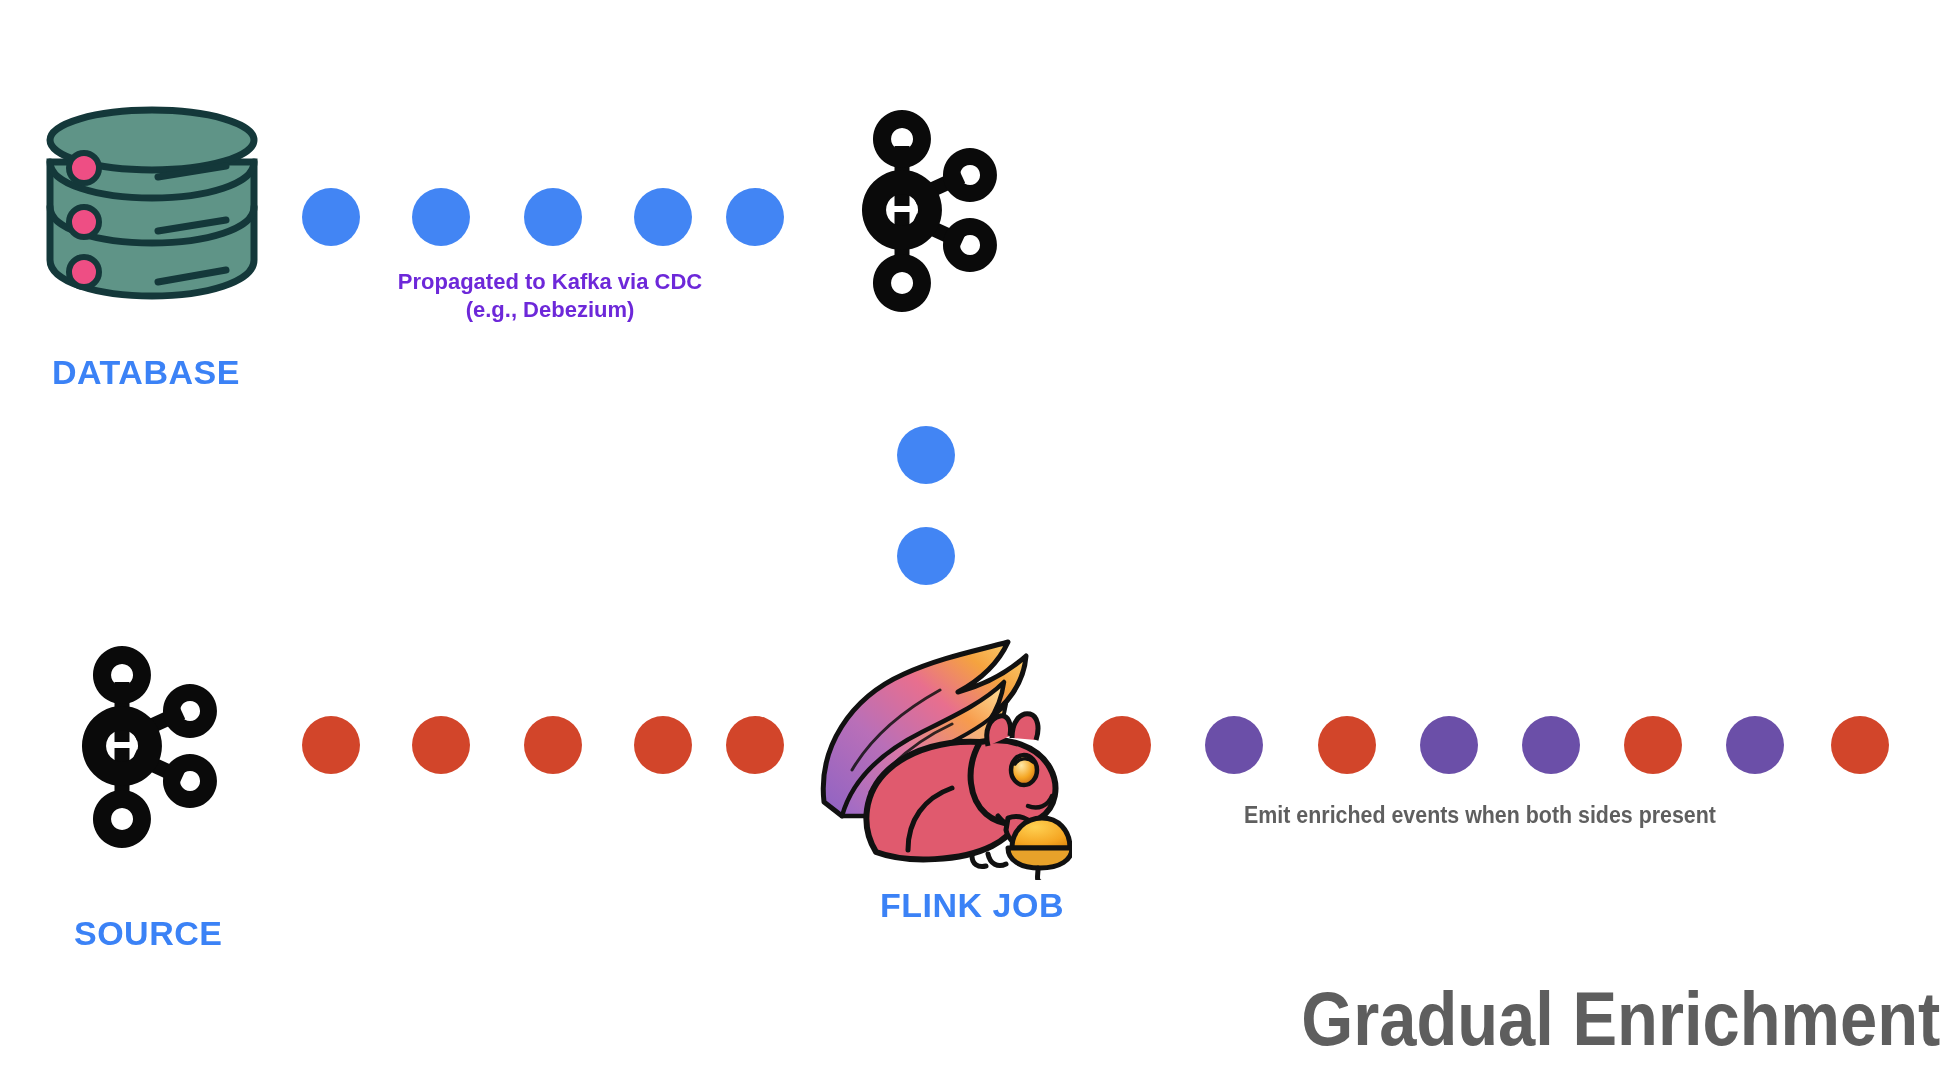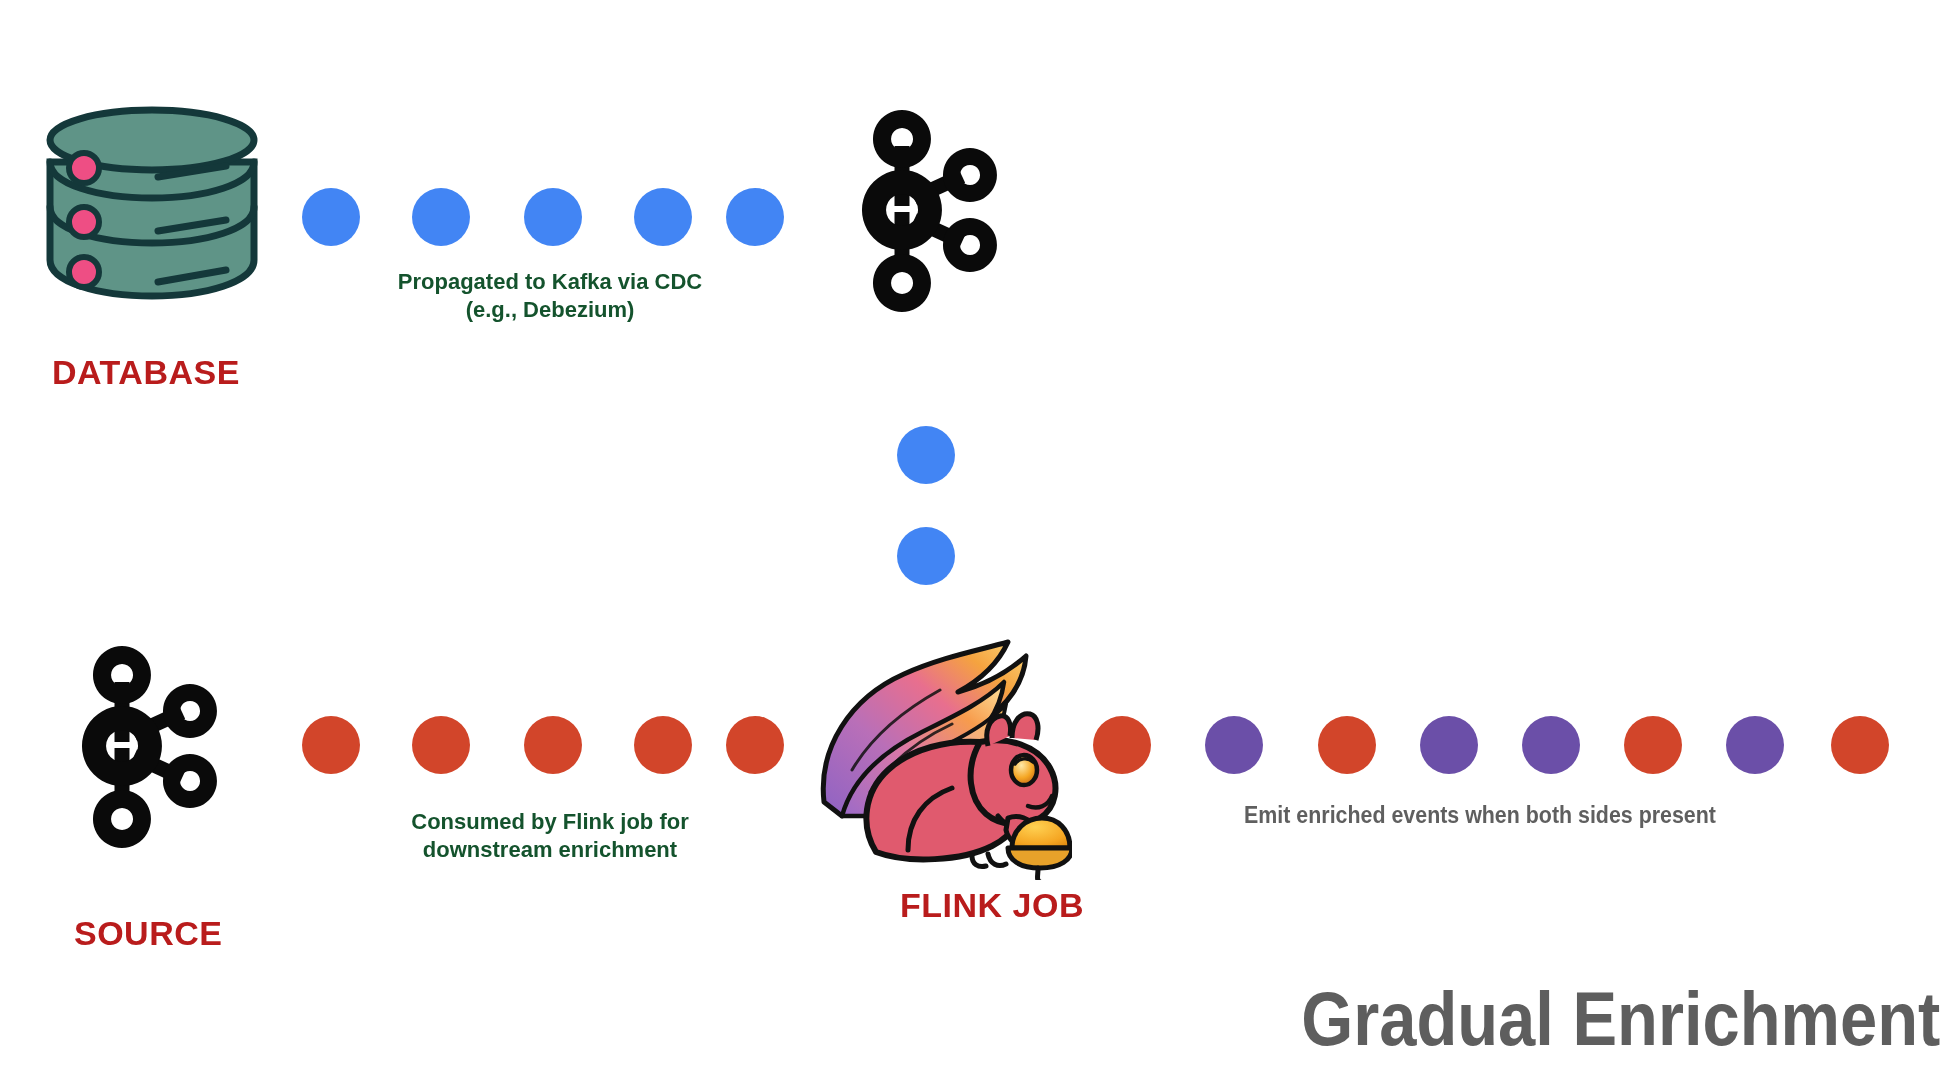--- a/index.html
+++ b/index.html
@@ -15,32 +15,32 @@
     width: 1958px;
     height: 1082px;
     background: #ffffff;
     overflow: hidden;
   }
   .abs { position: absolute; }
 
   
   .node-label {
     position: absolute;
-    color: #b91c1c;
+    color: #3b82f6;
     font-weight: bold;
     font-family: "Liberation Sans", sans-serif;
     letter-spacing: 0.5px;
     white-space: nowrap;
   }
   .label-lg { font-size: 34px; }
 
   
   .caption {
     position: absolute;
-    color: #14532d;
+    color: #6d28d9;
     font-weight: bold;
     font-size: 22px;
     line-height: 1.28;
     text-align: center;
     font-family: "Liberation Sans", sans-serif;
     white-space: pre-line;
   }
   .caption-wide {
     position: absolute;
     color: #5f5f5f;
@@ -156,22 +156,20 @@
   </div>
   <div class="node-label label-lg" style="left:74px; top:886px;margin-top:28px;">SOURCE</div>
 
   <div class="abs">
     <div class="dot" style="left:302px; top:716px; width:58px; height:58px; background:#D2452A;"></div>
     <div class="dot" style="left:412px; top:716px; width:58px; height:58px; background:#D2452A;"></div>
     <div class="dot" style="left:524px; top:716px; width:58px; height:58px; background:#D2452A;"></div>
     <div class="dot" style="left:634px; top:716px; width:58px; height:58px; background:#D2452A;"></div>
     <div class="dot" style="left:726px; top:716px; width:58px; height:58px; background:#D2452A;"></div>
   </div>
-  <div class="caption" style="left:330px; top:808px; width:440px;">Consumed by Flink job for
-downstream enrichment</div>
 
   <div class="abs" style="left:812px; top:620px; width:260px; height:260px;">
     <svg width="260" height="260" viewBox="0 0 260 260">
       <defs>
         <linearGradient id="tailA" x1="0" y1="1" x2="1" y2="0">
           <stop offset="0%" stop-color="#8E63C4"></stop>
           <stop offset="35%" stop-color="#B96FB8"></stop>
           <stop offset="62%" stop-color="#E86F8E"></stop>
           <stop offset="82%" stop-color="#F5A33F"></stop>
           <stop offset="100%" stop-color="#FBD77A"></stop>
@@ -237,21 +235,21 @@
                C206 228 196 220 194 210 Z" fill="#E05A6E" stroke="#111" stroke-width="5" stroke-linejoin="round"></path>
 
       <path d="M200 228 C200 210 214 198 230 198 C246 198 258 210 258 228 Z" fill="url(#acorn)" stroke="#111" stroke-width="5" stroke-linejoin="round"></path>
       <path d="M196 228 L260 228 C260 240 248 248 228 248 C208 248 196 240 196 228 Z" fill="#E8A22A" stroke="#111" stroke-width="5" stroke-linejoin="round"></path>
       <path d="M226 248 C226 256 224 260 228 262" fill="none" stroke="#111" stroke-width="5" stroke-linecap="round"></path>
 
       <path d="M160 236 C160 244 166 248 174 246" fill="none" stroke="#111" stroke-width="5" stroke-linecap="round"></path>
       <path d="M176 234 C178 244 186 248 194 244" fill="none" stroke="#111" stroke-width="5" stroke-linecap="round"></path>
     </svg>
   </div>
-  <div class="node-label label-lg" style="left:900px; top:886px;">FLINK JOB</div>
+  <div class="node-label label-lg" style="left:880px; top:886px;">FLINK JOB</div>
 
   <div class="abs">
     <div class="dot" style="left:1093px; top:716px; width:58px; height:58px; background:#D2452A;"></div>
     <div class="dot" style="left:1205px; top:716px; width:58px; height:58px; background:#6B4FA8;"></div>
     <div class="dot" style="left:1318px; top:716px; width:58px; height:58px; background:#D2452A;"></div>
     <div class="dot" style="left:1420px; top:716px; width:58px; height:58px; background:#6B4FA8;"></div>
     <div class="dot" style="left:1522px; top:716px; width:58px; height:58px; background:#6B4FA8;"></div>
     <div class="dot" style="left:1624px; top:716px; width:58px; height:58px; background:#D2452A;"></div>
     <div class="dot" style="left:1726px; top:716px; width:58px; height:58px; background:#6B4FA8;"></div>
     <div class="dot" style="left:1831px; top:716px; width:58px; height:58px; background:#D2452A;"></div>

